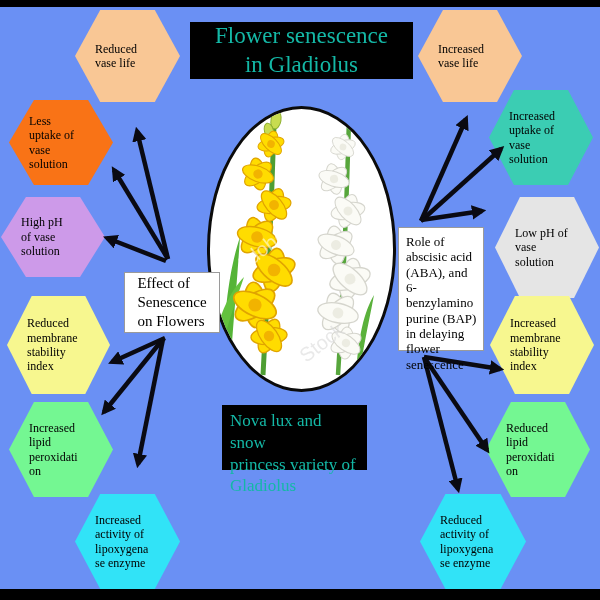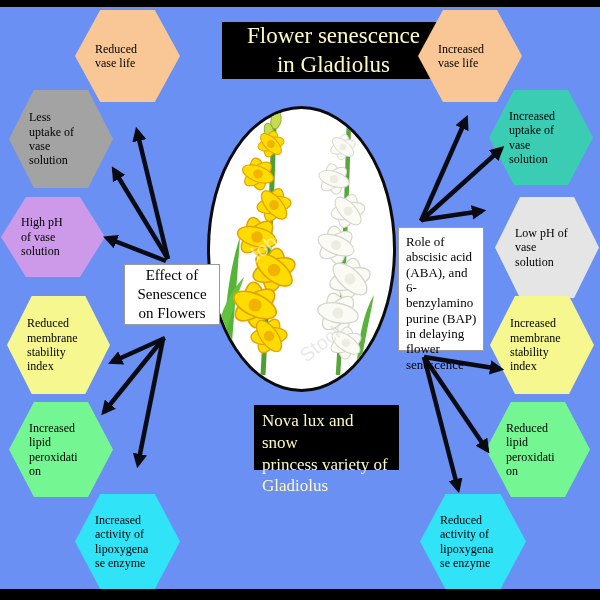--- a/index.html
+++ b/index.html
@@ -7,31 +7,31 @@
          font-family:"Liberation Serif",serif;color:#000;}
   .bar{position:absolute;left:0;width:600px;background:#000;}
   .bar.top{top:0;height:7px;}
   .bar.bottom{top:589px;height:11px;}
 
   .hex{position:absolute;display:flex;align-items:center;
        clip-path:polygon(0% 50%,24% 0%,76% 0%,100% 50%,76% 100%,24% 100%);}
   .hex .hex-label{display:block;padding-left:20px;padding-right:5px;
        font-size:12px;line-height:1.2;white-space:pre-line;}
 
-  .panel{position:absolute;background:#000;color:#fef9c3;margin-left:32px;}
+  .panel{position:absolute;background:#000;color:#14b8a6;}
   .title-panel{left:190px;top:22px;width:223px;height:57px;display:flex;
        align-items:center;justify-content:center;text-align:center;
        font-size:23px;line-height:1.24;white-space:pre-line;}
   .caption-panel{left:222px;top:405px;width:145px;height:65px;box-sizing:border-box;
        padding:5px 8px;font-size:17px;line-height:1.28;white-space:pre-line;}
 
   .hub{position:absolute;background:#fff;border:1px solid #9a9a9a;box-sizing:border-box;
        white-space:pre-line;z-index:3;}
-  .hub-left{left:124px;top:264px;width:96px;height:61px;display:flex;align-items:center;
-       justify-content:center;text-align:center;font-size:15px;line-height:1.25;}
+  .hub-left{left:124px;top:272px;width:96px;height:61px;display:flex;align-items:center;
+       justify-content:center;text-align:left;font-size:15px;line-height:1.25;}
   .hub-right{left:398px;top:227px;width:86px;height:124px;padding:6px 4px 8px 7px;
        font-size:13px;line-height:1.18;}
 
   .photo-ellipse{position:absolute;left:207px;top:106px;width:189px;height:286px;
        background:#fff;border:3px solid #0b0b0b;border-radius:50%;overflow:hidden;
        box-sizing:border-box;z-index:1;}
   .arrows{position:absolute;left:0;top:0;width:600px;height:600px;
        pointer-events:none;z-index:2;}
   .hexlayer{position:absolute;inset:0;z-index:1;}
 </style>
@@ -39,21 +39,21 @@
 <body>
 
 <div class="stage" style="background-color: rgb(106, 144, 244);">
 
   <div class="hexlayer">
 
     <div class="hex" style="left: 75px; top: 10px; width: 105px; height: 92px; background-color: rgb(249, 199, 149);">
       <span class="hex-label">Reduced
 vase life</span>
     </div>
-    <div class="hex" style="left: 9px; top: 90px; width: 104px; height: 98px; background-color: #a3a3a3;">
+    <div class="hex" style="left: 9px; top: 100px; width: 104px; height: 85px; background-color: #f97316;">
       <span class="hex-label">Less
 uptake of
 vase
 solution</span>
     </div>
     <div class="hex" style="left: 1px; top: 197px; width: 104px; height: 80px; background-color: rgb(205, 154, 233);">
       <span class="hex-label">High pH
 of vase
 solution</span>
     </div>

